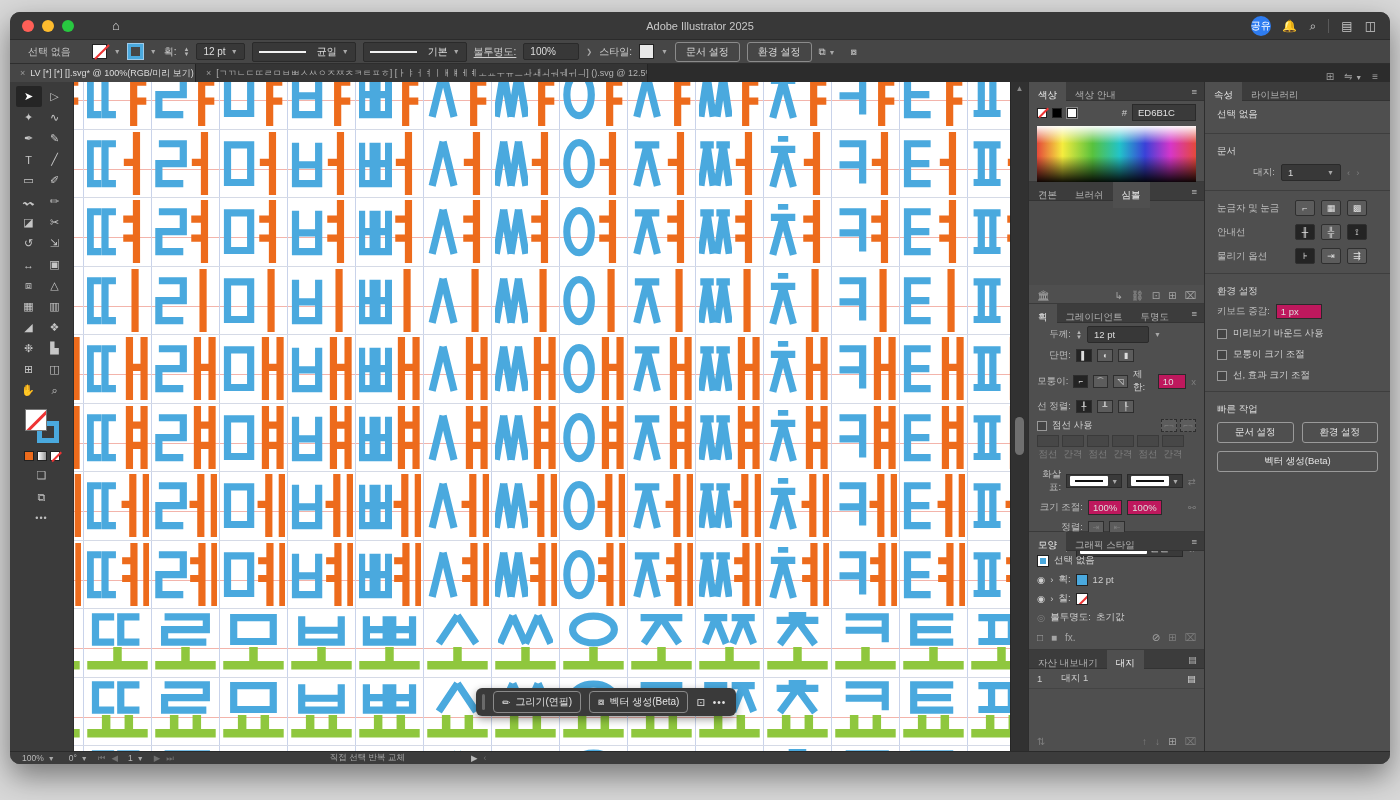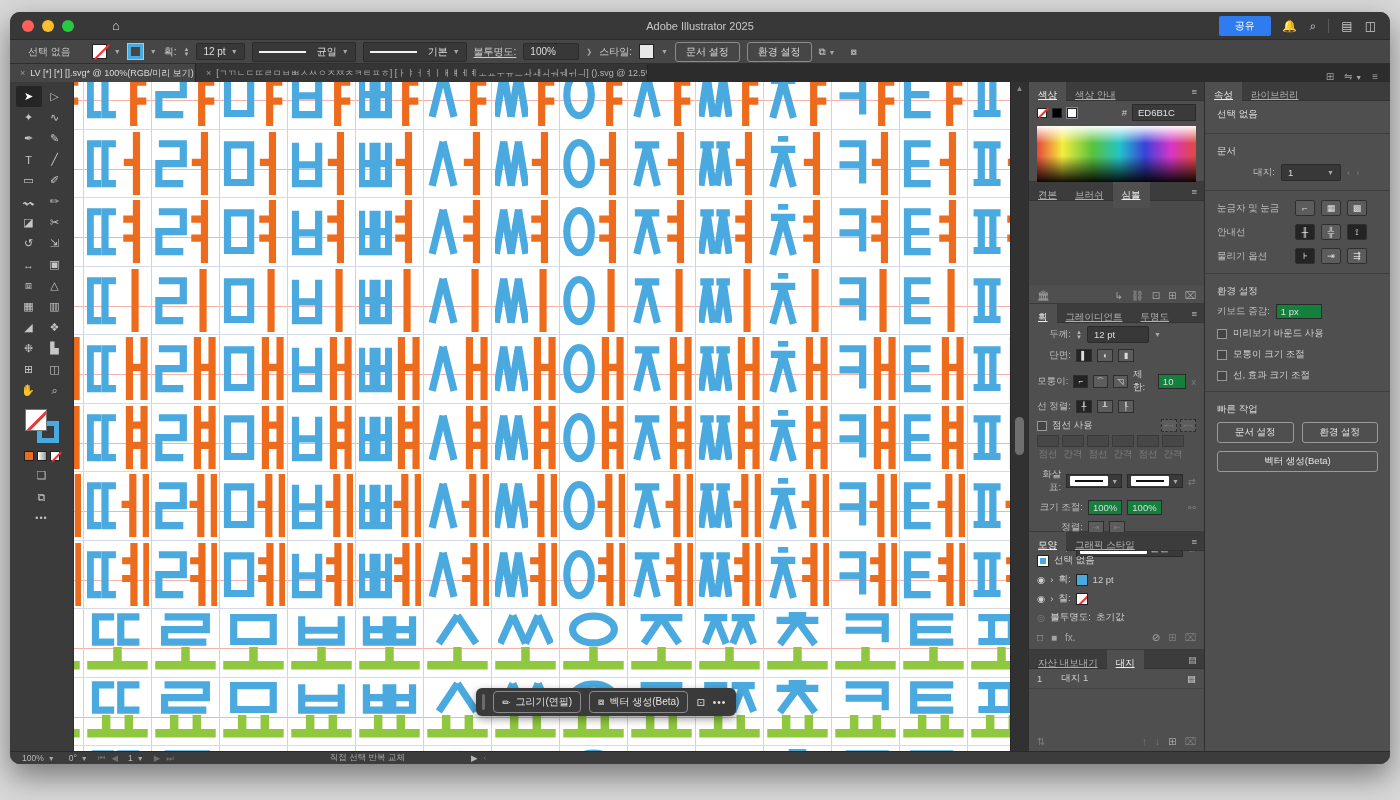--- a/index.html
+++ b/index.html
@@ -5,21 +5,21 @@
   html,body{margin:0;padding:0;width:1400px;height:800px;background:#d8d8d8;font-family:"Liberation Sans","DejaVu Sans",sans-serif;-webkit-font-smoothing:antialiased;}
   *{box-sizing:border-box;}
   .app{position:absolute;left:10px;top:12px;width:1380px;height:752px;background:#3c3c3c;border-radius:10px;overflow:hidden;box-shadow:0 12px 30px rgba(0,0,0,.45);display:flex;flex-direction:column;}
   
   .titlebar{height:28px;background:#383838;display:flex;align-items:center;position:relative;flex:0 0 auto;border-bottom:1px solid #2b2b2b;}
   .lights{display:flex;gap:8px;margin-left:12px;}
   .light{width:12px;height:12px;border-radius:50%;}
   .home{margin-left:38px;color:#d9d9d9;font-size:13px;}
   .apptitle{position:absolute;left:0;right:0;text-align:center;color:#c9c9c9;font-size:11px;}
   .tb-right{margin-left:auto;display:flex;align-items:center;gap:12px;margin-right:14px;z-index:2;}
-  .share-pill{background:#2e7cf0;color:#fff;font-size:10px;padding:3px 16px;border-radius:2px;}
+  .share-pill{background:#2e7cf0;color:#fff;font-size:10px;padding:3px 0;border-radius:10px;}
   .tb-ico{color:#c9c9c9;font-size:12px;}
   .tb-sep{width:1px;height:14px;background:#5a5a5a;}
   
   .controlbar{height:24px;background:#464646;border-bottom:1px solid #2e2e2e;display:flex;align-items:center;gap:7px;padding:0 10px;flex:0 0 auto;font-size:10px;color:#cfcfcf;}
   .ctl-status{margin-left:8px;margin-right:14px;color:#c4c4c4;}
   .swatch{width:15px;height:15px;background:#fff;position:relative;border:1px solid #222;}
   .swatch.none:before{content:"";position:absolute;left:-1px;top:6px;width:20px;height:2px;background:#e33;transform:rotate(-45deg);}
   .swatch.stroke-sw{background:transparent;border:3px solid #4aa9de;outline:1px solid #9ecbea;}
   .ddv{color:#a8a8a8;font-size:7px;}
   .stepper{display:flex;flex-direction:column;color:#b5b5b5;font-size:6px;line-height:5px;}
@@ -67,35 +67,35 @@
   .float-handle{width:3px;height:16px;background:#6a6a6a;border-radius:2px;}
   .float-btn{border:1px solid #8a8a8a;border-radius:4px;padding:3px 8px;display:flex;gap:5px;align-items:center;}
   
   .vscroll{width:18px;background:#313131;border-left:1px solid #262626;position:relative;flex:0 0 auto;}
   .vscroll .up{position:absolute;top:2px;left:0;right:0;text-align:center;color:#8a8a8a;font-size:8px;}
   .vthumb{position:absolute;left:4px;top:335px;width:9px;height:38px;background:#6f6f6f;border-radius:5px;}
   
   .panels1{width:176px;background:#4f4f4f;border-left:1px solid #2e2e2e;display:flex;flex-direction:column;flex:0 0 auto;font-size:9.5px;color:#cfcfcf;}
   .panels2{width:186px;background:#4f4f4f;border-left:1px solid #2e2e2e;flex:0 0 auto;font-size:9.5px;color:#cfcfcf;display:flex;flex-direction:column;}
   .ptabs{height:19px;background:#3c3c3c;display:flex;align-items:stretch;flex:0 0 auto;border-bottom:1px solid #333;}
-  .ptab{padding:13px 9px;display:flex;align-items:center;color:#b0b0b0;text-decoration:underline;}
+  .ptab{padding:13px 9px;display:flex;align-items:center;color:#b0b0b0;}
   .ptab.active{background:#4f4f4f;color:#ececec;}
   .pmenu{margin-left:auto;margin-right:7px;display:flex;align-items:center;color:#aaa;}
   .psec{border-bottom:1px solid #3a3a3a;flex:0 0 auto;}
   .prow{display:flex;align-items:center;gap:5px;padding:3px 8px;}
   .hexfield{background:#3a3a3a;border:1px solid #2a2a2a;padding:2px 5px;color:#e0e0e0;width:64px;}
   .spectrum{height:58px;margin:2px 8px 8px 8px;background:
      linear-gradient(to bottom, rgba(255,255,255,.96) 0%, rgba(255,255,255,0) 30%, rgba(0,0,0,0) 52%, #000 100%),
      linear-gradient(to right,#e5493a,#f5ec3e 16%,#58c23d 35%,#22c3c9 52%,#3a41d8 68%,#d636c9 84%,#e5493a);}
   .empty-box{height:84px;background:#4a4a4a;margin:0;}
   .pbar{height:20px;display:flex;align-items:center;gap:8px;padding:0 8px;color:#a5a5a5;font-size:10px;}
   .sq-btn{width:16px;height:13px;background:#5c5c5c;border:1px solid #2e2e2e;display:flex;align-items:center;justify-content:center;font-size:8px;color:#ddd;}
   .sq-btn.on{background:#242424;}
   .dim{color:#7e7e7e;}
-  .minifield{background:#15803d;border:1px solid #2a2a2a;padding:1px 4px;color:#ddd;}
+  .minifield{background:#be185d;border:1px solid #2a2a2a;padding:1px 4px;color:#ddd;}
   .cb{width:10px;height:10px;border:1px solid #999;background:#434343;display:inline-block;}
   .dash6{display:flex;gap:3px;padding:0 8px 4px 8px;}
   .dash6 .dcol{display:flex;flex-direction:column;align-items:center;gap:1px;}
   .dash6 .dbox{width:22px;height:12px;background:#474747;border:1px solid #3a3a3a;}
   .arrowfield{background:#3a3a3a;border:1px solid #2a2a2a;display:flex;align-items:center;padding:1px 3px;gap:3px;}
   .wlinebox{width:38px;height:10px;background:#fff;border-radius:1px;display:flex;align-items:center;justify-content:center;}
   .wlinebox i{display:block;width:28px;height:2px;background:#111;}
   .appear-sw{width:12px;height:12px;border:1px solid #222;background:#4aa9de;}
   .appear-sw.inner{box-shadow:inset 0 0 0 2px #fff;}
   .appear-none{width:12px;height:12px;border:1px solid #222;background:#fff;position:relative;overflow:hidden;}

